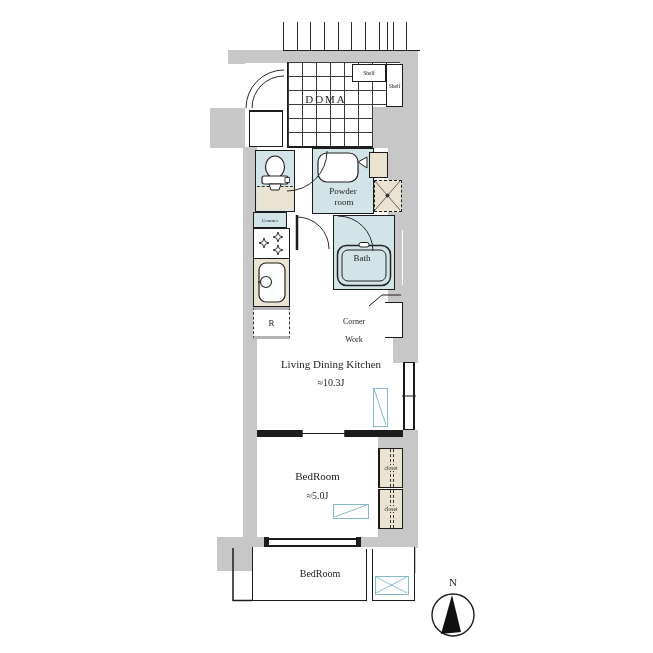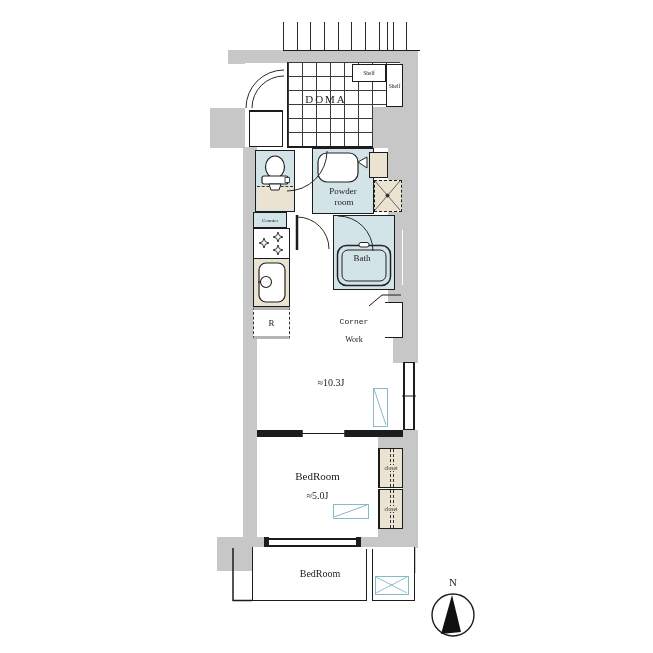--- a/index.html
+++ b/index.html
@@ -54,20 +54,21 @@
   </div>
   <div class="abs room outline" style="left:386px;top:64px;width:17px;height:43px;">
     <span class="lbl tiny" style="left:-4px;right:-4px;top:18px;">Shelf</span>
   </div>
   <div class="abs wall" style="left:373px;top:107px;width:45px;height:41px;"></div>
   <span class="lbl" style="left:295px;top:93px;width:62px;font-size:11px;letter-spacing:2px;">DOMA</span>
 
   <div class="abs room" style="left:287px;top:148px;width:46px;height:84px;"></div>
 
   <div class="abs room" style="left:257px;top:230px;width:146px;height:203px;"></div>
+  <span class="lbl" style="left:258px;top:358px;width:146px;font-size:11px;">Living Dining Kitchen</span>
   <span class="lbl" style="left:258px;top:377px;width:146px;font-size:10px;">≈10.3J</span>
 
   <div class="abs wall" style="left:388px;top:148px;width:14px;height:154px;"></div>
   <div class="abs wall" style="left:393px;top:285px;width:25px;height:18px;"></div>
   <div class="abs wall" style="left:393px;top:336px;width:25px;height:27px;"></div>
 
   <div class="abs blue outline" style="left:255px;top:150px;width:40px;height:62px;"></div>
   <div class="abs tan" style="left:257px;top:186px;width:36px;height:24px;border-top:1px dashed #333;"></div>
   <div class="abs" style="left:256px;top:154px;">
     <svg width="38" height="42" viewBox="0 0 38 42">
@@ -127,21 +128,21 @@
   <div class="abs" style="left:336px;top:241px;">
     <svg width="56" height="47" viewBox="0 0 56 47">
       <rect x="1.5" y="4.5" width="53" height="40" rx="9" fill="none" stroke="#222" stroke-width="1.5"></rect>
       <rect x="6" y="9" width="44" height="31" rx="6" fill="none" stroke="#222" stroke-width="1"></rect>
       <rect x="23" y="1.5" width="10" height="4.5" rx="2" fill="#fff" stroke="#222" stroke-width="1"></rect>
     </svg>
   </div>
 
   <div class="abs room" style="left:385px;top:302px;width:18px;height:36px;border:1.5px solid #1c1c1c;border-left:none;"></div>
   <span class="lbl" style="left:330px;top:307px;width:48px;font-size:8px;margin-top:28px;">Work</span>
-  <span class="lbl" style="left:330px;top:317px;width:48px;font-size:8px;font-family:Liberation Mono, monospace;">Corner</span>
+  <span class="lbl" style="left:330px;top:317px;width:48px;font-size:8px;">Corner</span>
 
   <div class="abs win-teal" style="left:373px;top:388px;width:15px;height:39px;">
     <svg width="12" height="36" viewBox="0 0 12 36">
         <line x1="0" y1="0" x2="12" y2="36" stroke="var(--teal,#85bac6)" stroke-width="1"></line>
       </svg>
   </div>
   <div class="abs" style="left:403px;top:362px;width:12px;height:68px;background:#fff;border:1px solid #1c1c1c;border-left-width:2px;border-right-width:2px;"></div>
 
   <div class="abs" style="left:257px;top:430px;width:45px;height:7px;background:#1c1c1c;"></div>
   <div class="abs" style="left:345px;top:430px;width:58px;height:7px;background:#1c1c1c;"></div>

